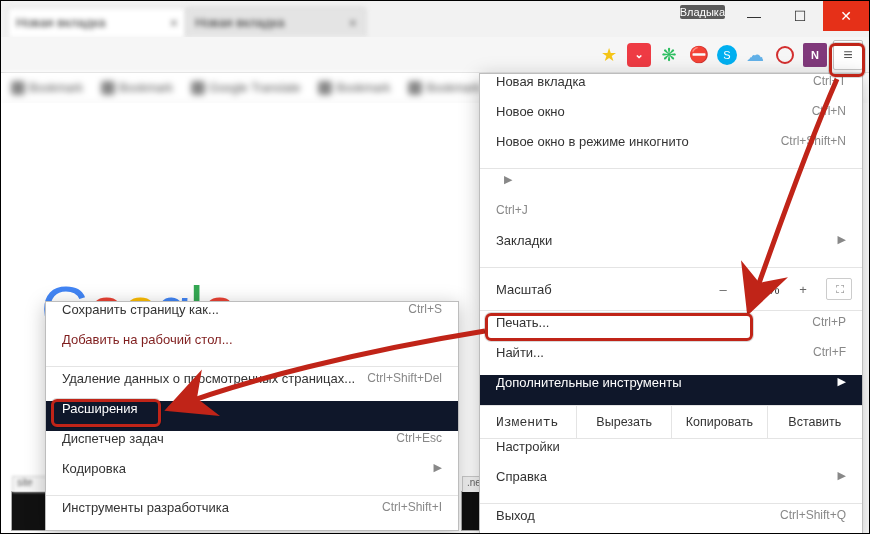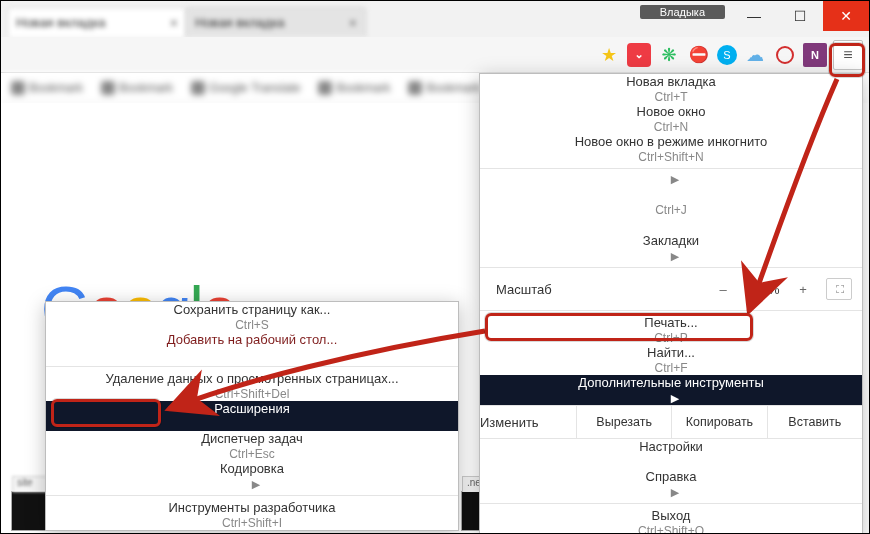--- a/index.html
+++ b/index.html
@@ -39,21 +39,21 @@
   }
   .tab.inactive { background: #e4e4e4; }
   .tab .x { margin-left: auto; font-size: 14px; color: #666; }
   .user-badge {
     align-self: flex-start;
     margin-top: 4px;
     margin-right: 6px;
     background: #5a5a5a;
     color: #fff;
     font-size: 11px;
-    padding: 1px 20px;
+    padding: 1px 0;
     border-radius: 2px;
   }
   .winbtns { display: flex; }
   .winbtn {
     width: 46px; height: 30px;
     display: flex; align-items: center; justify-content: center;
     font-size: 14px; color: #333;
   }
   .winbtn.close { background: #e53018; color: #fff; }
   
@@ -135,24 +135,23 @@
   .menu {
     position:absolute; top:72px; right:6px;
     width:384px;
     background:#fff;
     border:1px solid #bdbdbd;
     box-shadow: 0 4px 18px rgba(0,0,0,.25);
     font-size:13px;
     color:#333;
   }
   .mi {
-    display:flex; align-items:center;
+    display:flex; align-items:flex-start;
     height:30px;
     padding: 0 16px;
-    flex-direction: column;
   }
   .mi .lab { flex:1; }
   .mi .sc { color:#888; font-size:12px; }
   .mi .arr { color:#888; font-size:11px; margin-left:8px;}
   .mi.hl { background:#0f172a; color:#fff; }
   .mi.hl .sc, .mi.hl .arr { color:#fff; }
   .sep { height:1px; background:#e4e4e4; margin:4px 0; }
   .zoomrow {
     display:flex; align-items:center; height:34px; padding:0 10px 0 16px;
     color:#333;
@@ -164,21 +163,21 @@
     width:26px; height:22px; border:1px solid #ccc; border-radius:2px;
     margin-left:8px;
     display:flex; align-items:center; justify-content:center;
     font-size:11px; color:#777;
     letter-spacing:-2px;
   }
   .editrow {
     display:flex; height:34px; align-items:stretch;
     border-top:1px solid #e4e4e4; border-bottom:1px solid #e4e4e4;
   }
-  .editrow .elab { padding:0 0; display:flex; align-items:center; flex:0 0 96px; color:#333;}
+  .editrow .elab { padding:0 16px; display:flex; align-items:center; flex:0 0 96px; color:#333;font-family:Liberation Mono, monospace;}
   .editrow .ebtn {
     flex:1; border-left:1px solid #e4e4e4;
     display:flex; align-items:center; justify-content:center;
     font-size:12.5px; color:#333;
   }
 
   
   .submenu {
     position:absolute;
     top:300px; left:44px;

